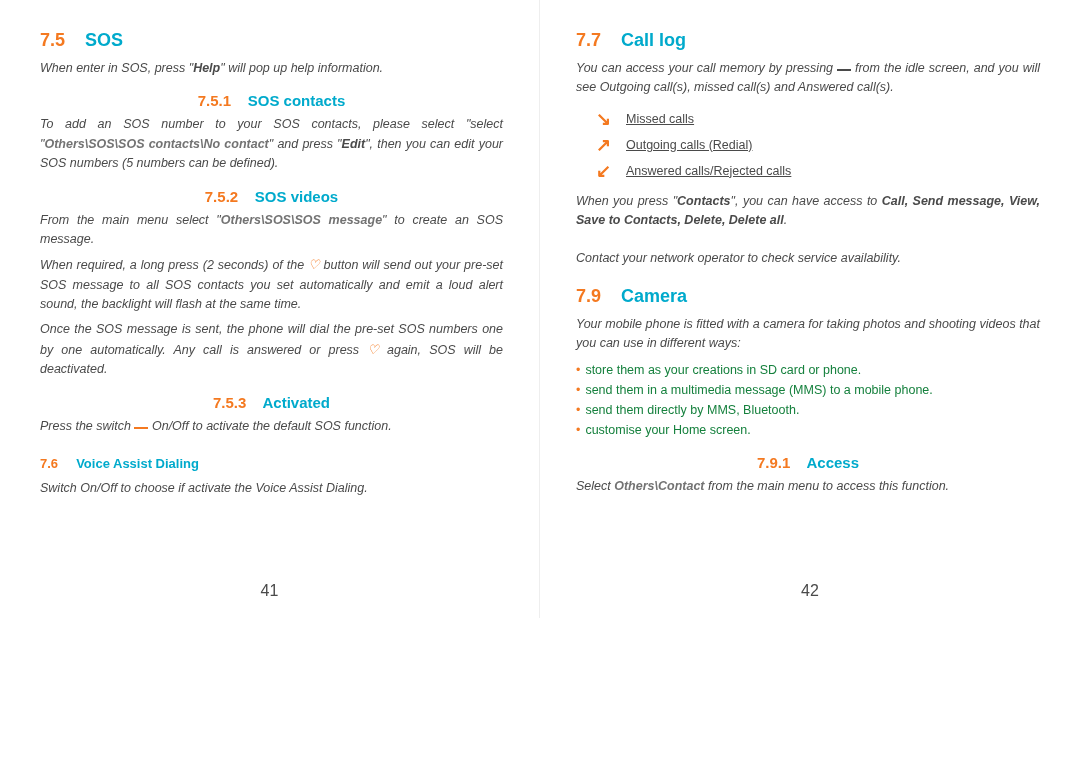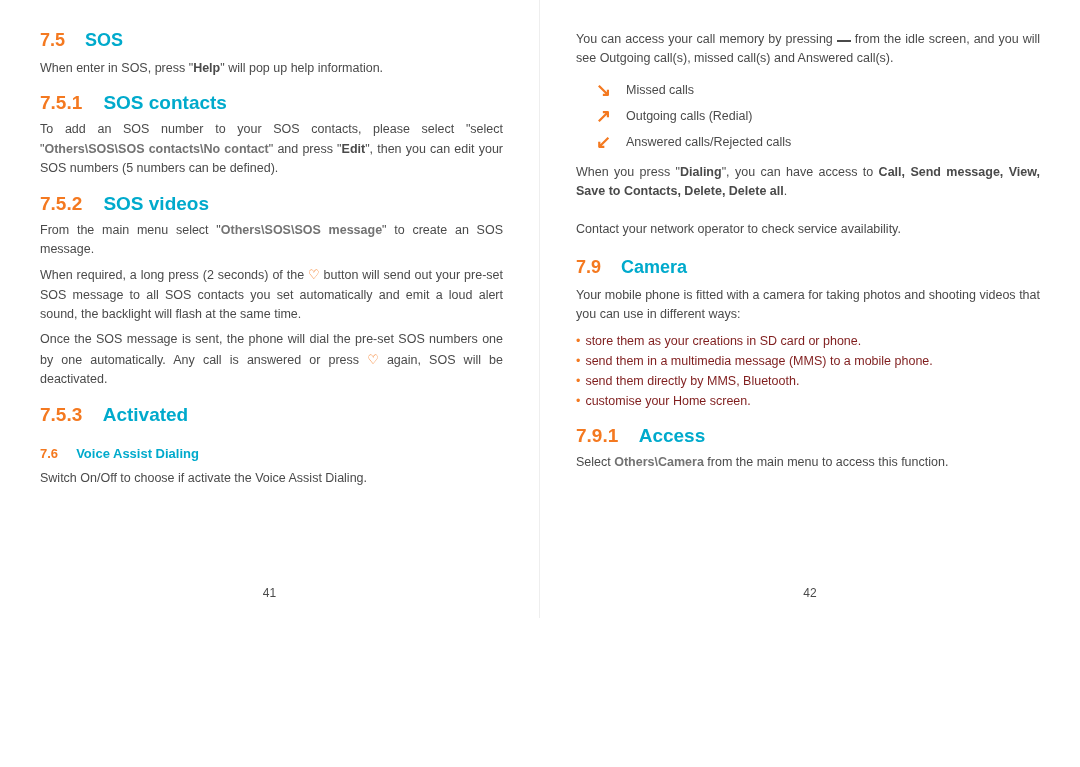--- a/index.html
+++ b/index.html
@@ -35,34 +35,36 @@
       margin-bottom: 8px;
     }
     .section-title-main .section-num {
       color: #f47920;
     }
     .section-title-main .section-name {
       color: #00aacc;
     }
     .section-title-sub {
       color: #00aacc;
-      font-size: 19px;
+      font-size: 15px;
       font-weight: bold;
       margin-top: 14px;
       margin-bottom: 6px;
+      text-align: center;
     }
     .section-title-sub .sub-num {
       color: #f47920;
     }
     .body-text {
       color: #4a4a4a;
       font-size: 12.5px;
       line-height: 1.55;
       text-align: justify;
       margin-bottom: 6px;
+      font-style: italic;
     }
     .bold-text { font-weight: bold; }
     .bold-blue { font-weight: bold; color: #737373; }
     .heart-icon {
       display: inline-block;
       color: #f47920;
       font-size: 13px;
     }
     .call-log-table {
       margin: 10px 0 10px 20px;
@@ -75,45 +77,46 @@
     .call-icon {
       width: 30px;
       font-size: 16px;
       color: #f47920;
       font-weight: bold;
       flex-shrink: 0;
     }
     .call-label {
       font-size: 12.5px;
       color: #4a4a4a;
+      text-decoration: underline;
     }
     .bullet-list {
       margin: 4px 0 4px 0;
     }
     .bullet-item {
       font-size: 12.5px;
       color: #f47920;
       line-height: 1.6;
       display: flex;
       align-items: flex-start;
     }
     .bullet-item .bullet-dot {
       color: #f47920;
       margin-right: 5px;
       flex-shrink: 0;
     }
     .bullet-item .bullet-text {
-      color: #7f1d1d;
+      color: #15803d;
     }
     .page-number {
       position: absolute;
       bottom: 18px;
       left: 50%;
       transform: translateX(-50%);
-      font-size: 12px;
+      font-size: 16px;
       color: #4a4a4a;
     }
     .large-section {
       margin-top: 20px;
     }
     .large-section-title {
       font-size: 13px;
       font-weight: bold;
       margin-bottom: 8px;
     }
@@ -163,58 +166,66 @@
       </p>
       <p class="body-text">
         Once the SOS message is sent, the phone will dial the pre-set SOS numbers one by one automatically. Any call is answered or press <span class="heart-icon">♡</span> again, SOS will be deactivated.
       </p>
 
       <div class="section-title-sub">
         <span class="sub-num">7.5.3</span>
         &nbsp;&nbsp;
         <span>Activated</span>
       </div>
+      <p class="body-text">
+        Press the switch <span style="display:inline-block;border-bottom:2px solid #f47920;width:14px;height:7px;position:relative;top:-1px;"></span> On/Off to activate the default SOS function.
+      </p>
     </div>
 
     <div class="large-section">
       <div class="large-section-title">
         <span class="num">7.6</span>
         &nbsp;&nbsp;&nbsp;
         <span class="name">Voice Assist Dialing</span>
       </div>
       <p class="body-text">Switch On/Off to choose if activate the Voice Assist Dialing.</p>
     </div>
 
     <div class="page-number">41</div>
   </div>
 
   <div class="page-right">
 
     <div>
+      <div class="section-title-main">
+        <span class="section-num">7.7</span>
+        &nbsp;&nbsp;
+        <span class="section-name">Call log</span>
+      </div>
       <p class="body-text">
         You can access your call memory by pressing <span style="display:inline-block;border-bottom:2px solid #4a4a4a;width:14px;height:7px;position:relative;top:-1px;"></span> from the idle screen, and you will see Outgoing call(s), missed call(s) and Answered call(s).
       </p>
 
       <div class="call-log-table">
         <div class="call-log-row">
           <span class="call-icon" style="color:#f47920; font-size:18px;">↘</span>
           <span class="call-label">Missed calls</span>
         </div>
         <div class="call-log-row">
           <span class="call-icon" style="color:#f47920; font-size:18px;">↗</span>
           <span class="call-label">Outgoing calls (Redial)</span>
         </div>
         <div class="call-log-row">
           <span class="call-icon" style="color:#f47920; font-size:18px;">↙</span>
           <span class="call-label">Answered calls/Rejected calls</span>
         </div>
       </div>
 
       <p class="body-text">
-        When you press "<span class="bold-text">Dialing</span>", you can have access to <span class="bold-text">Call, Send message, View, Save to Contacts, Delete, Delete all</span>.
+        When you press "<span class="bold-text">Contacts</span>", you can have access to <span class="bold-text">Call, Send message, View, Save to Contacts, Delete, Delete all</span>.
       </p>
     </div>
 
     <div style="margin-top:18px;">
       <p class="body-text">Contact your network operator to check service availability.</p>
     </div>
 
     <div style="margin-top:18px;">
       <div class="section-title-main">
         <span class="section-num">7.9</span>
@@ -241,19 +252,19 @@
           <span class="bullet-text">customise your Home screen.</span>
         </div>
       </div>
 
       <div class="section-title-sub">
         <span class="sub-num">7.9.1</span>
         &nbsp;&nbsp;
         <span>Access</span>
       </div>
       <p class="body-text">
-        Select <span class="bold-blue">Others\Camera</span> from the main menu to access this function.
+        Select <span class="bold-blue">Others\Contact</span> from the main menu to access this function.
       </p>
     </div>
 
     <div class="page-number">42</div>
   </div>
 </div>
 
 </body></html>

